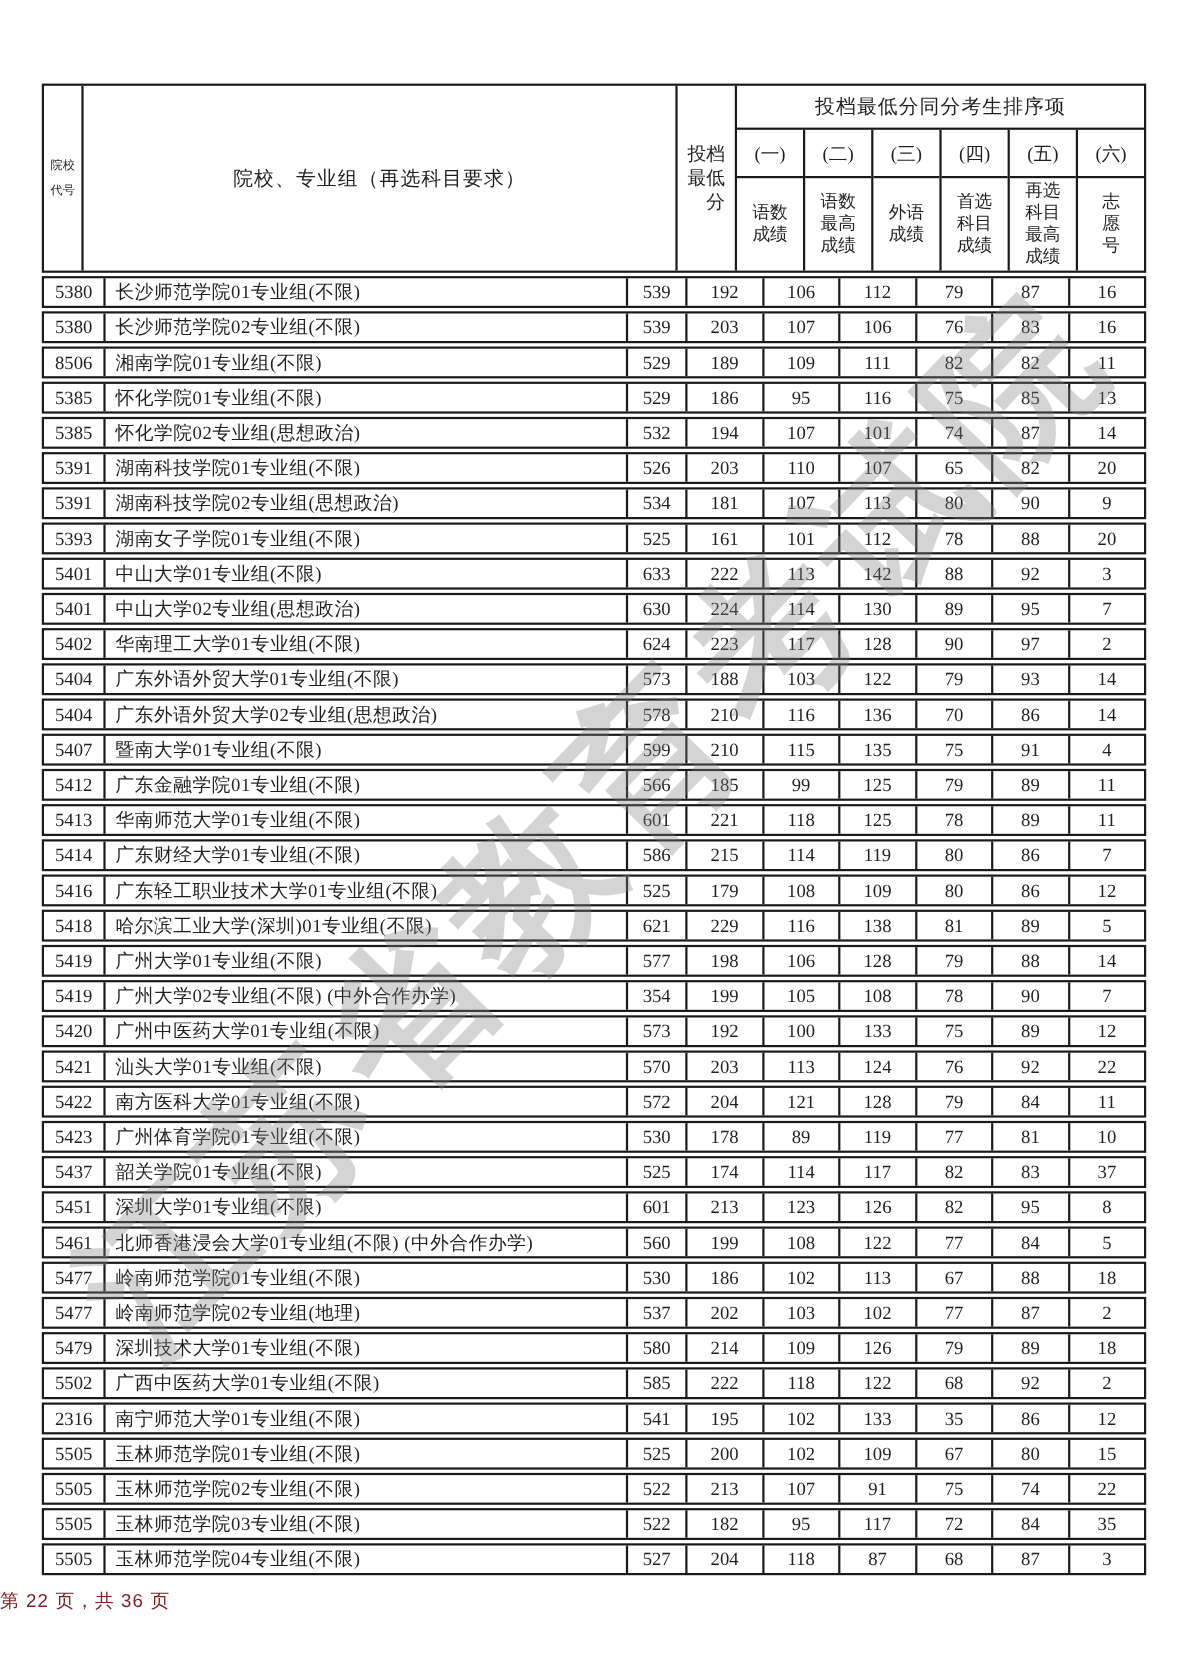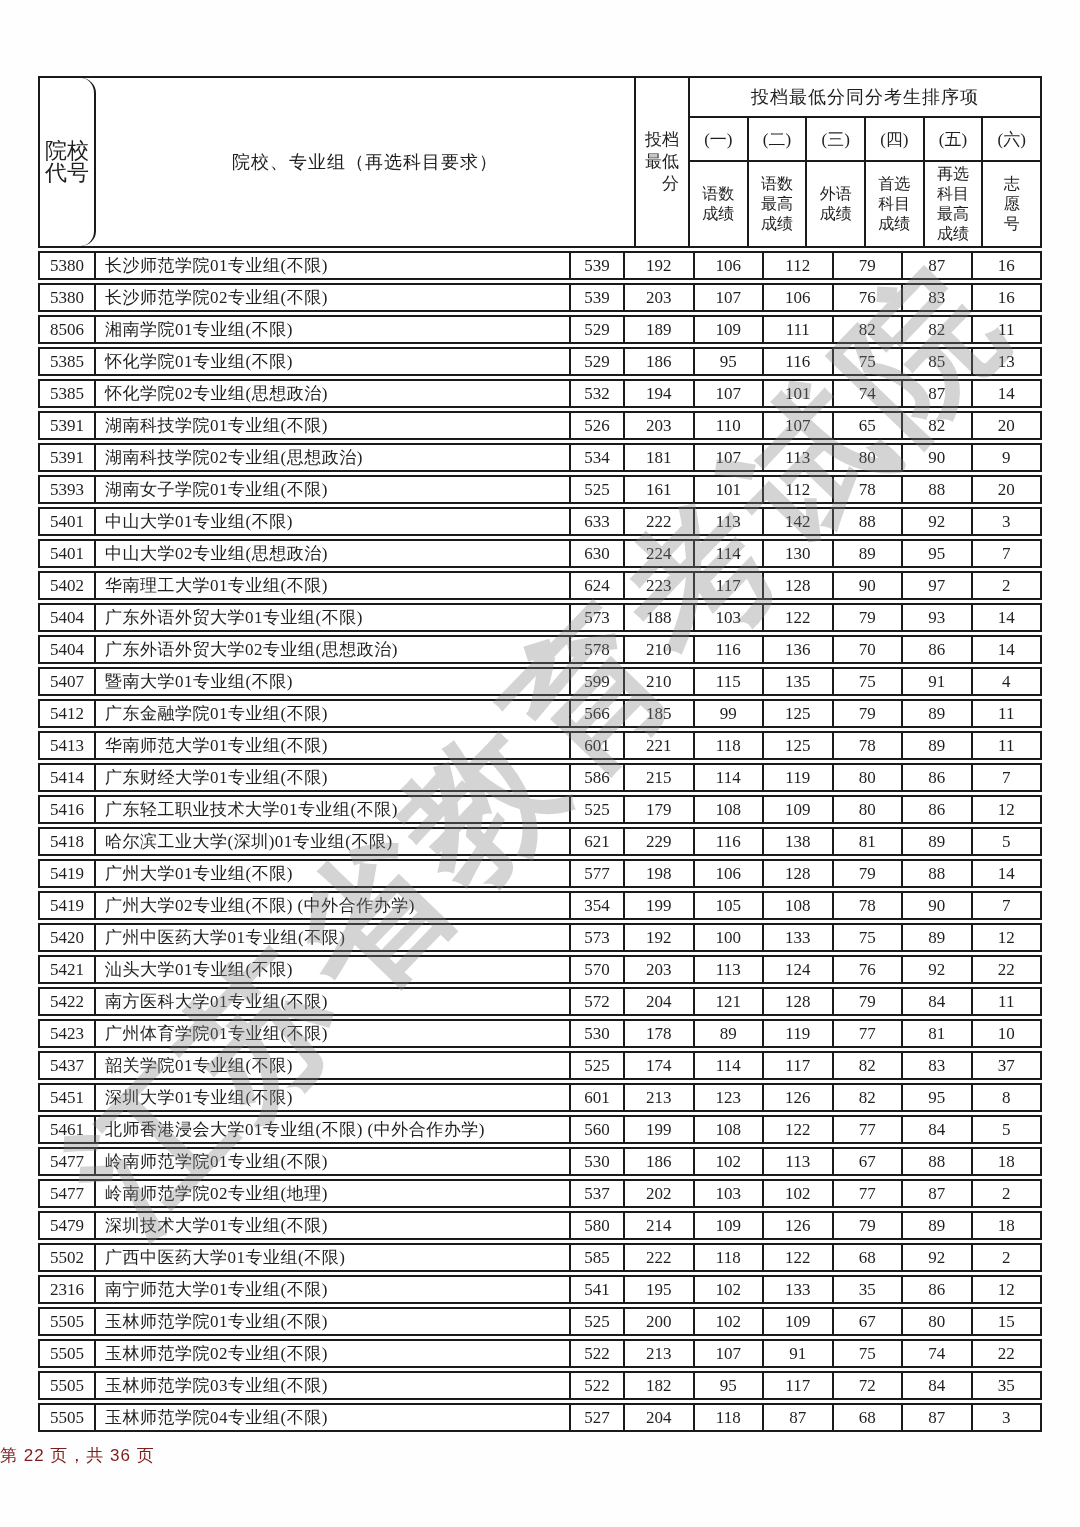--- a/index.html
+++ b/index.html
@@ -34,21 +34,21 @@
     display:flex;
     border:2px solid #1a1a1a;
     height:172px;
     margin-bottom:3px;
     background:#fff;
   }
   .hcell { display:flex; align-items:center; justify-content:center; text-align:center; }
   .b-r { border-right:2px solid #1a1a1a; }
   .wrap { white-space:pre-line; }
 
-  .col-code  { width:56px;  font-size:22px; line-height:22px;border-radius:15px; }
+  .col-code  { width:36px;  font-size:11px; line-height:22px; }
   .col-group { width:540px; font-size:18px; letter-spacing:1px; }
   .col-min   { width:54px;  font-size:17px; line-height:22px;text-align:right; }
   .sort-sec  { flex:1; display:flex; flex-direction:column;font-family:Liberation Serif, serif; }
   .sort-title{
     height:40px; border-bottom:2px solid #1a1a1a;
     display:flex; align-items:center; justify-content:center;
     font-size:18px; letter-spacing:1px;
   }
   .sort-cols { flex:1; display:flex; }
   .sort-col  { flex:1; display:flex; flex-direction:column; border-right:2px solid #1a1a1a; }

